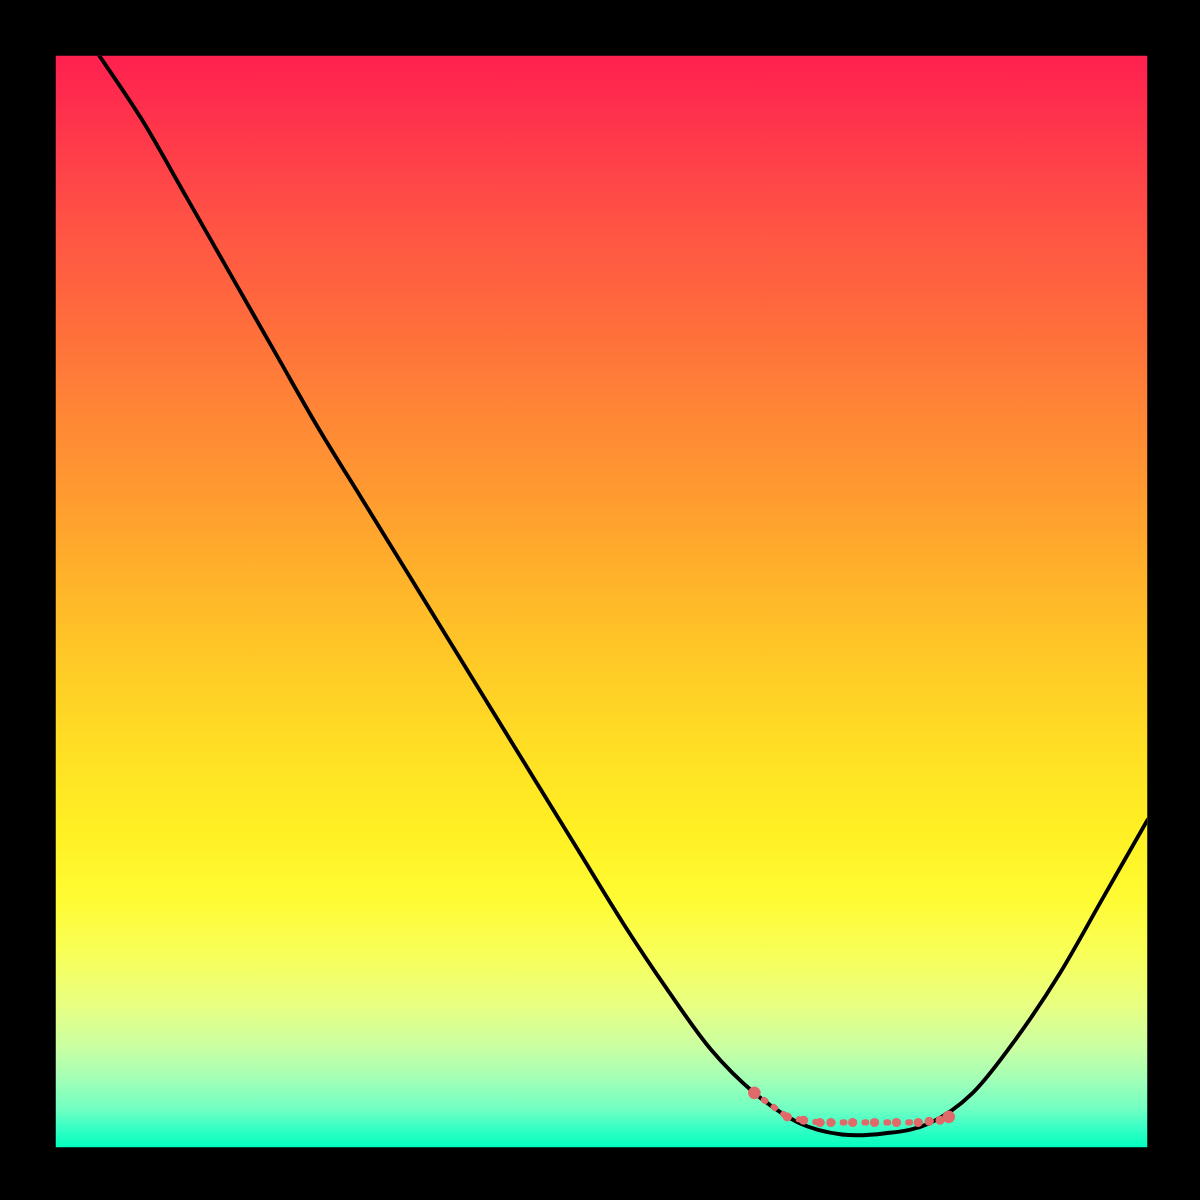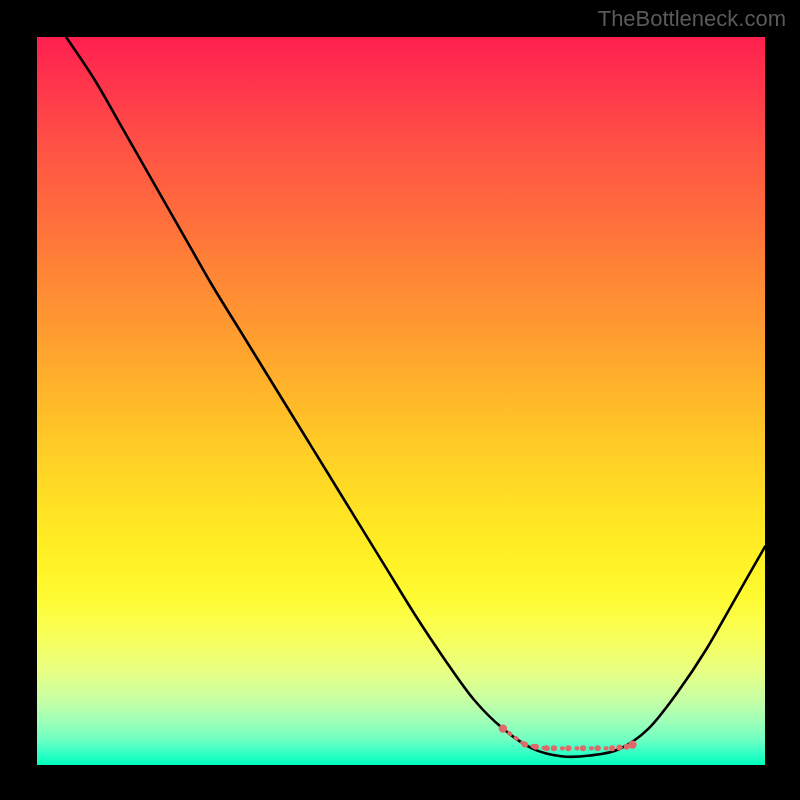--- a/index.html
+++ b/index.html
@@ -66,21 +66,20 @@
     left: 0; top: 0;
     width: 100%;
     height: 100%;
   }
 </style>
 </head>
 <body>
 
 <div class="outer">
 
-  <div class="watermark">TheBottleneck.com</div>
 
   <div class="plot-area">
     <div class="gradient-bg"></div>
 
     <svg class="curve" viewBox="0 0 728 728" preserveAspectRatio="none">
       <path id="main-curve" fill="none" stroke="#000" stroke-width="2.6" stroke-linecap="round" stroke-linejoin="round" d="M29.1,0.0 C34.0,7.3 48.5,27.9 58.2,43.7 C67.9,59.5 77.7,77.7 87.4,94.6 C97.1,111.6 106.8,128.6 116.5,145.6 C126.2,162.6 135.9,179.6 145.6,196.6 C155.3,213.5 165.0,231.1 174.7,247.5 C184.4,263.9 194.1,279.1 203.8,294.8 C213.5,310.6 223.3,326.4 233.0,342.2 C242.7,357.9 252.4,373.7 262.1,389.5 C271.8,405.3 281.5,421.0 291.2,436.8 C300.9,452.6 310.6,468.3 320.3,484.1 C330.0,499.9 339.7,515.7 349.4,531.4 C359.1,547.2 368.9,563.6 378.6,578.8 C388.3,593.9 398.0,608.5 407.7,622.4 C417.4,636.4 427.1,651.0 436.8,662.5 C446.5,674.0 456.2,683.5 465.9,691.6 C475.6,699.7 485.3,706.6 495.0,711.3 C504.7,715.9 514.5,718.1 524.2,719.3 C533.9,720.5 543.6,719.7 553.3,718.5 C563.0,717.3 572.7,716.5 582.4,712.0 C592.1,707.5 601.8,701.1 611.5,691.6 C621.2,682.1 630.9,668.5 640.6,655.2 C650.3,641.9 660.1,627.3 669.8,611.5 C679.5,595.7 689.2,577.5 698.9,560.6 C708.6,543.6 723.1,518.1 728.0,509.6"></path>
       <g id="markers">
           <line x1="589.7" y1="709.8" x2="595.5" y2="707.6" stroke="#e06a6a" stroke-width="4.2" stroke-linecap="round" stroke-dasharray="1 7"></line>
           <line x1="582.4" y1="710.5" x2="589.7" y2="709.8" stroke="#e06a6a" stroke-width="4.2" stroke-linecap="round" stroke-dasharray="1 7"></line>
           <line x1="575.1" y1="711.3" x2="582.4" y2="710.5" stroke="#e06a6a" stroke-width="4.2" stroke-linecap="round" stroke-dasharray="1 7"></line>

